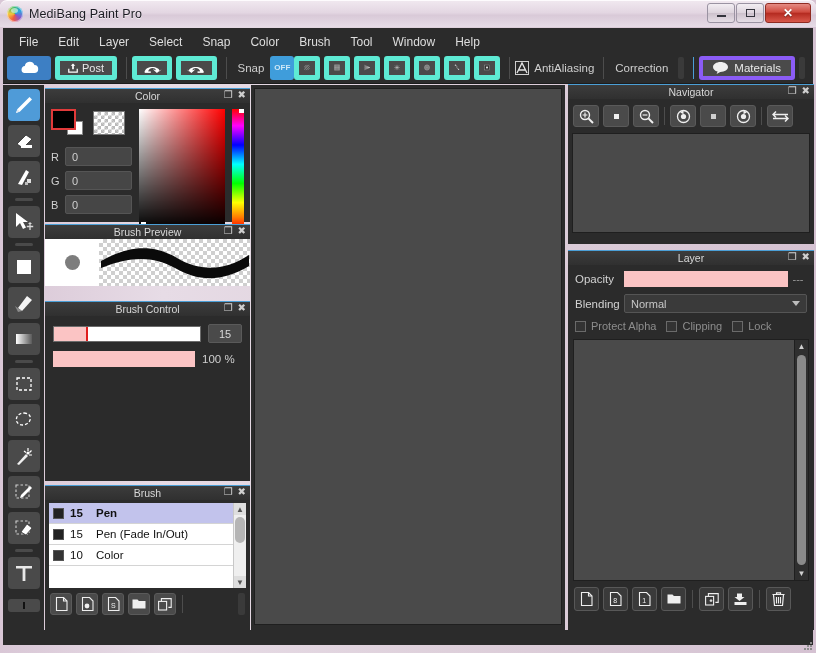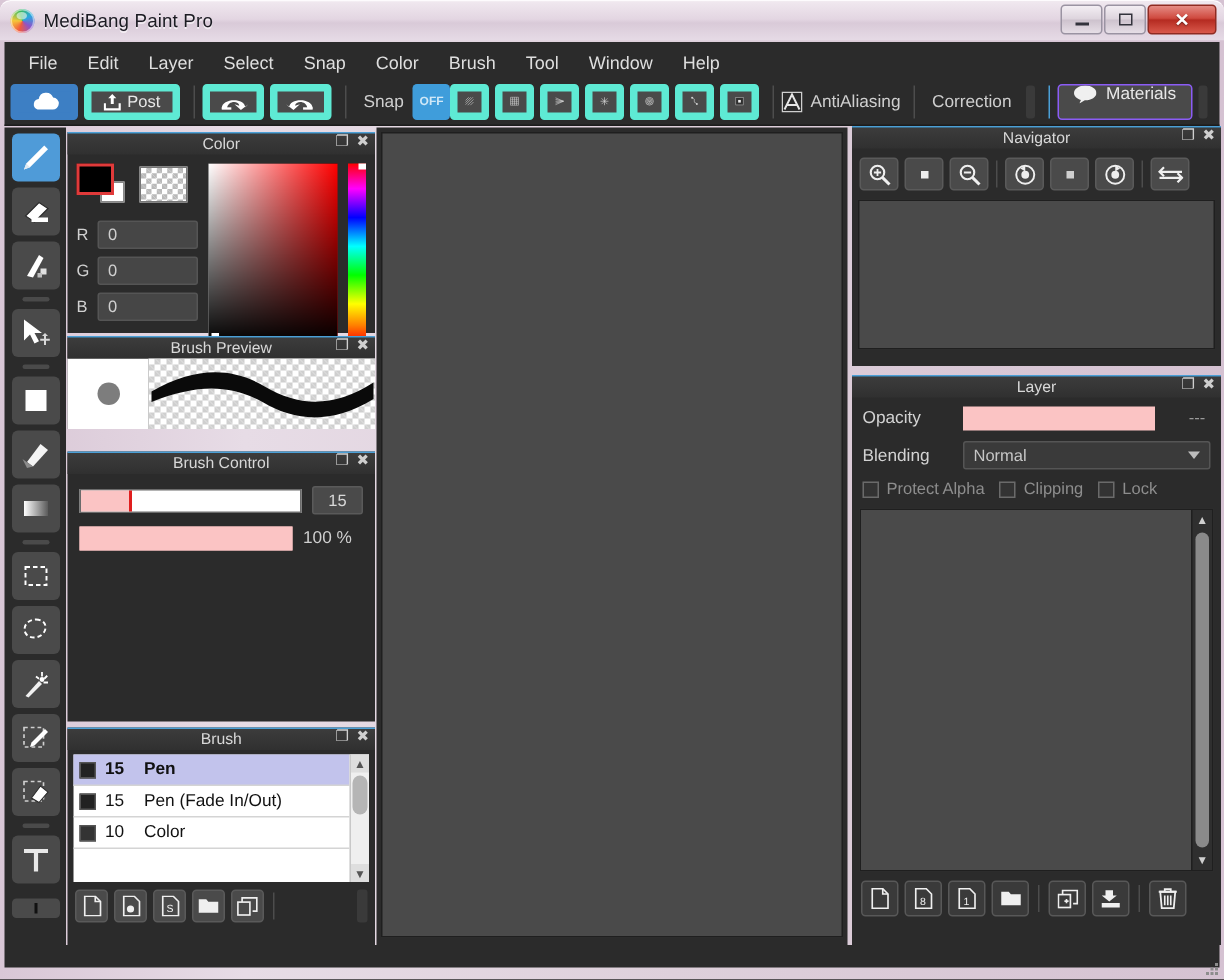--- a/index.html
+++ b/index.html
@@ -87,22 +87,22 @@
     background: #3f9ddb; color: #cfe8f7; font-size: 8px; font-weight: bold;
     width: 26px; height: 24px; border-radius: 3px;
     display:inline-flex; align-items:center; justify-content:center;
     margin-right: 0;
   }
   .grip {
     width: 6px; height: 22px; background: #3a3a3a; border-radius:2px;
     margin: 0 4px; display:inline-block;
   }
   .mat-btn {
-    height: 24px; border-radius: 3px; background:#4a4a4a; border:1px solid #8b5cf6;
-    color:#e8e8e8; font-size:11.5px; display:inline-flex; align-items:flex-start;
+    height: 24px; border-radius: 3px; background:#4a4a4a; border:4px solid #8b5cf6;
+    color:#e8e8e8; font-size:11.5px; display:inline-flex; align-items:center;
     gap:6px; padding: 0 10px;
   }
 
   
   .toolstrip {
     position: absolute; left: 3px; top: 85px; width: 41px; height: 545px;
     background: #2b2b2b; display: flex; flex-direction: column; align-items: center;
     padding-top: 4px;
   }
   .tool {
@@ -236,21 +236,21 @@
   .nbtn {
     width: 26px; height: 22px; border-radius:3px; background:#4a4a4a; border:1px solid #5a5a5a;
     display:flex; align-items:center; justify-content:center;
   }
   .nsep { width:1px; height:18px; background:#4d4d4d; margin:0 1px; }
   .nav-view { margin: 0 4px; height: 100px; background:#4a4a4a; border:1px solid #1f1f1f; }
 
   
   #layer-panel { left:568px; top:250px; width:246px; height:380px; }
   .lay-body { padding: 6px 7px 0; }
-  .lay-row { display:flex; align-items:center; gap:19px; margin-bottom:7px; }
+  .lay-row { display:flex; align-items:center; gap:1px; margin-bottom:7px; }
   .lay-lab { font-size:11.5px; color:#d2d2d2; width:48px; }
   .opac-bar { flex:1; height:16px; background:#fbc4c4; }
   .opac-val { font-size:11px; color:#9a9a9a; width:18px; text-align:center; }
   .blend-sel {
     flex:1; height:19px; background:#3a3a3a; border:1px solid #555; border-radius:2px;
     color:#c6c6c6; font-size:11px; display:flex; align-items:center; padding:0 6px;
     position:relative;
   }
   .blend-sel .arrow { position:absolute; right:6px; top:6px; border-left:4px solid transparent; border-right:4px solid transparent; border-top:5px solid #bdbdbd; }
   .chk-row { display:flex; align-items:center; gap:10px; margin: 5px 0 7px; }

